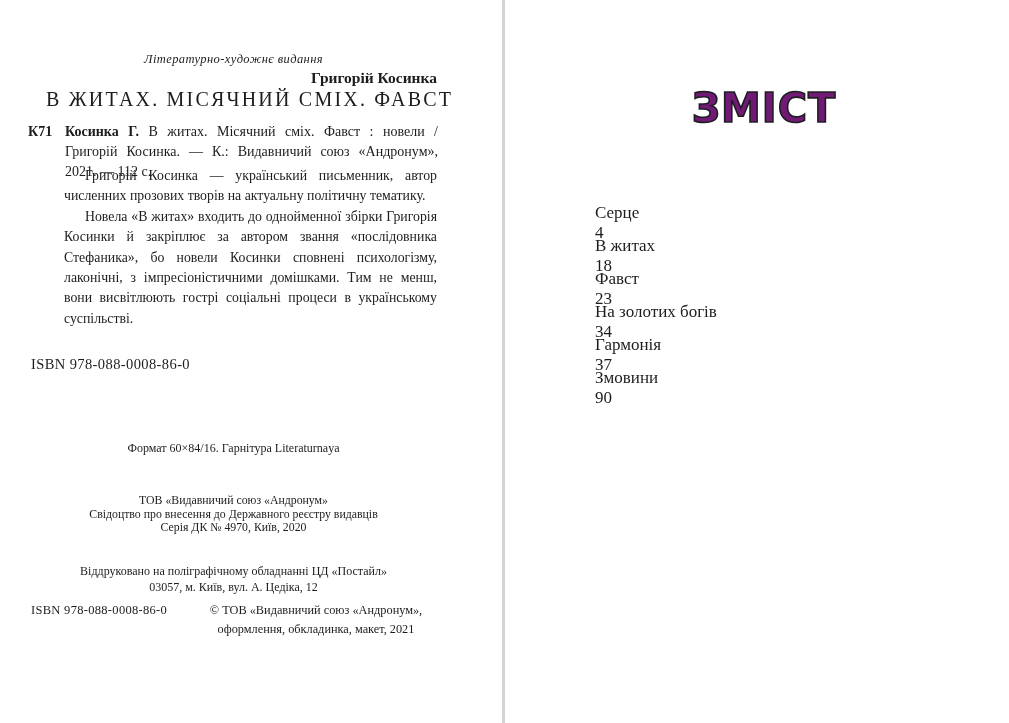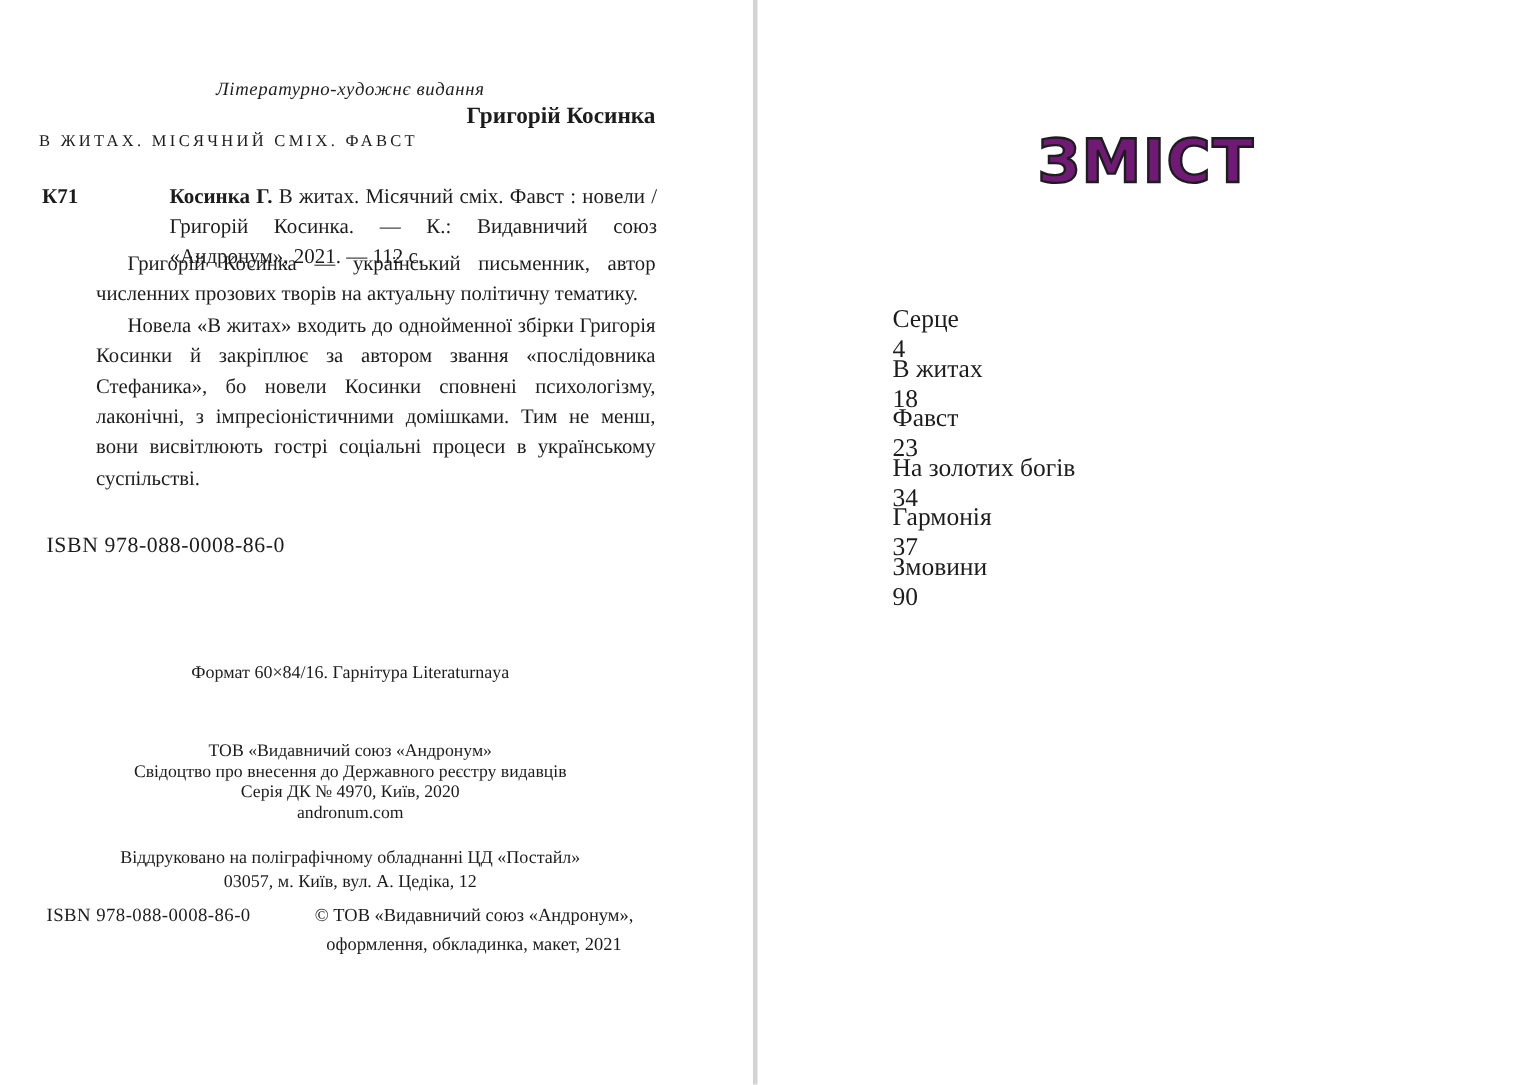--- a/index.html
+++ b/index.html
@@ -29,32 +29,31 @@
     font-size: 12.5px;
     letter-spacing: 0.4px;
   }
   .author-name {
     position: absolute; left: 30px; top: 69px; width: 407px;
     text-align: right;
     font-weight: bold;
     font-size: 15.5px;
   }
   .book-title {
-    position: absolute; left: 26px; top: 88px; width: 407px;
-    font-size: 11px;
+    position: absolute; left: 46px; top: 88px; width: 407px;
+    font-size: 20px;
     letter-spacing: 2.2px;
     white-space: nowrap;
   }
 
   .catalog-block {
     position: absolute; left: 28px; top: 122px; width: 410px;
     display: flex;
     font-size: 14px;
     line-height: 1.42;
-    gap: 48px;
   }
   .catalog-code { width: 37px; font-weight: bold; flex: none; }
   .catalog-entry { flex: 1; text-align: justify; }
   .catalog-entry .bold { font-weight: bold; }
 
   .annotation {
     position: absolute; left: 64px; top: 166px; width: 373px;
     font-size: 13.8px;
     line-height: 1.48;
     text-align: justify;
@@ -161,21 +160,20 @@
     </div>
 
     <div class="isbn-line">ISBN 978-088-0008-86-0</div>
 
     <div class="format-line">Формат 60×84/16. Гарнітура Literaturnaya</div>
 
     <div class="publisher-block">
       <div>ТОВ «Видавничий союз «Андронум»</div>
       <div>Свідоцтво про внесення до Державного реєстру видавців</div>
       <div>Серія ДК № 4970, Київ, 2020</div>
-      <div>andronum.com</div>
     </div>
 
     <div class="print-block">
       <div>Віддруковано на поліграфічному обладнанні ЦД «Постайл»</div>
       <div>03057, м. Київ, вул. А. Цедіка, 12</div>
     </div>
 
     <div class="footer-row">
       <div class="footer-isbn">ISBN 978-088-0008-86-0</div>
       <div class="copyright-block">

